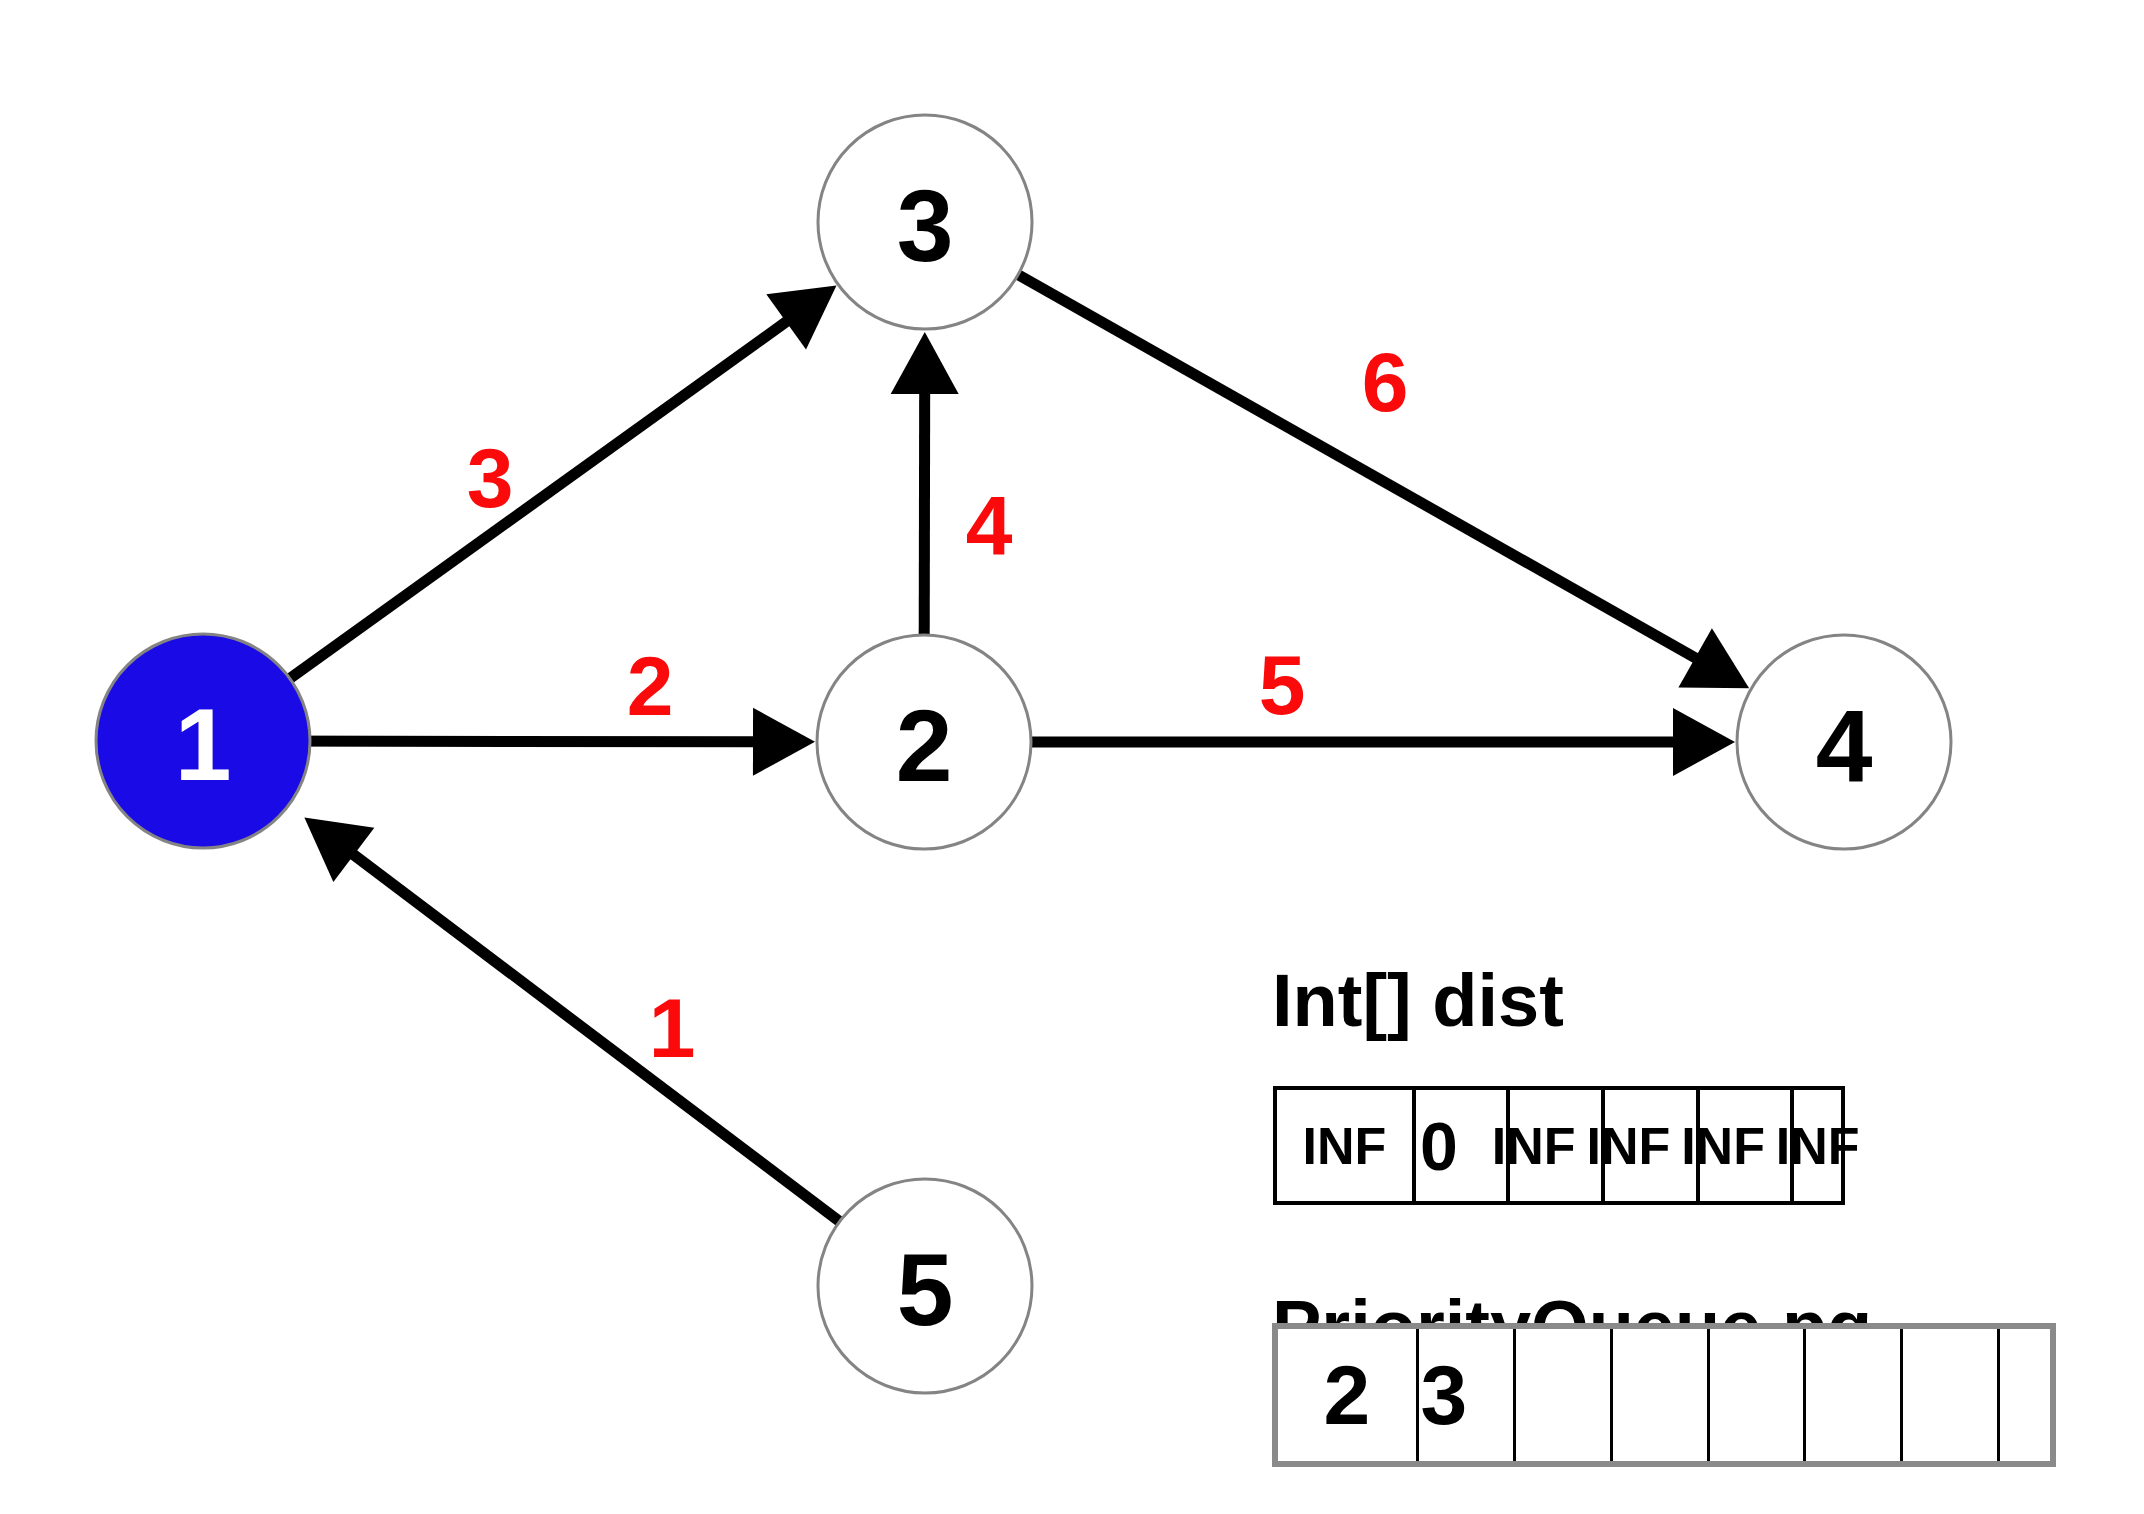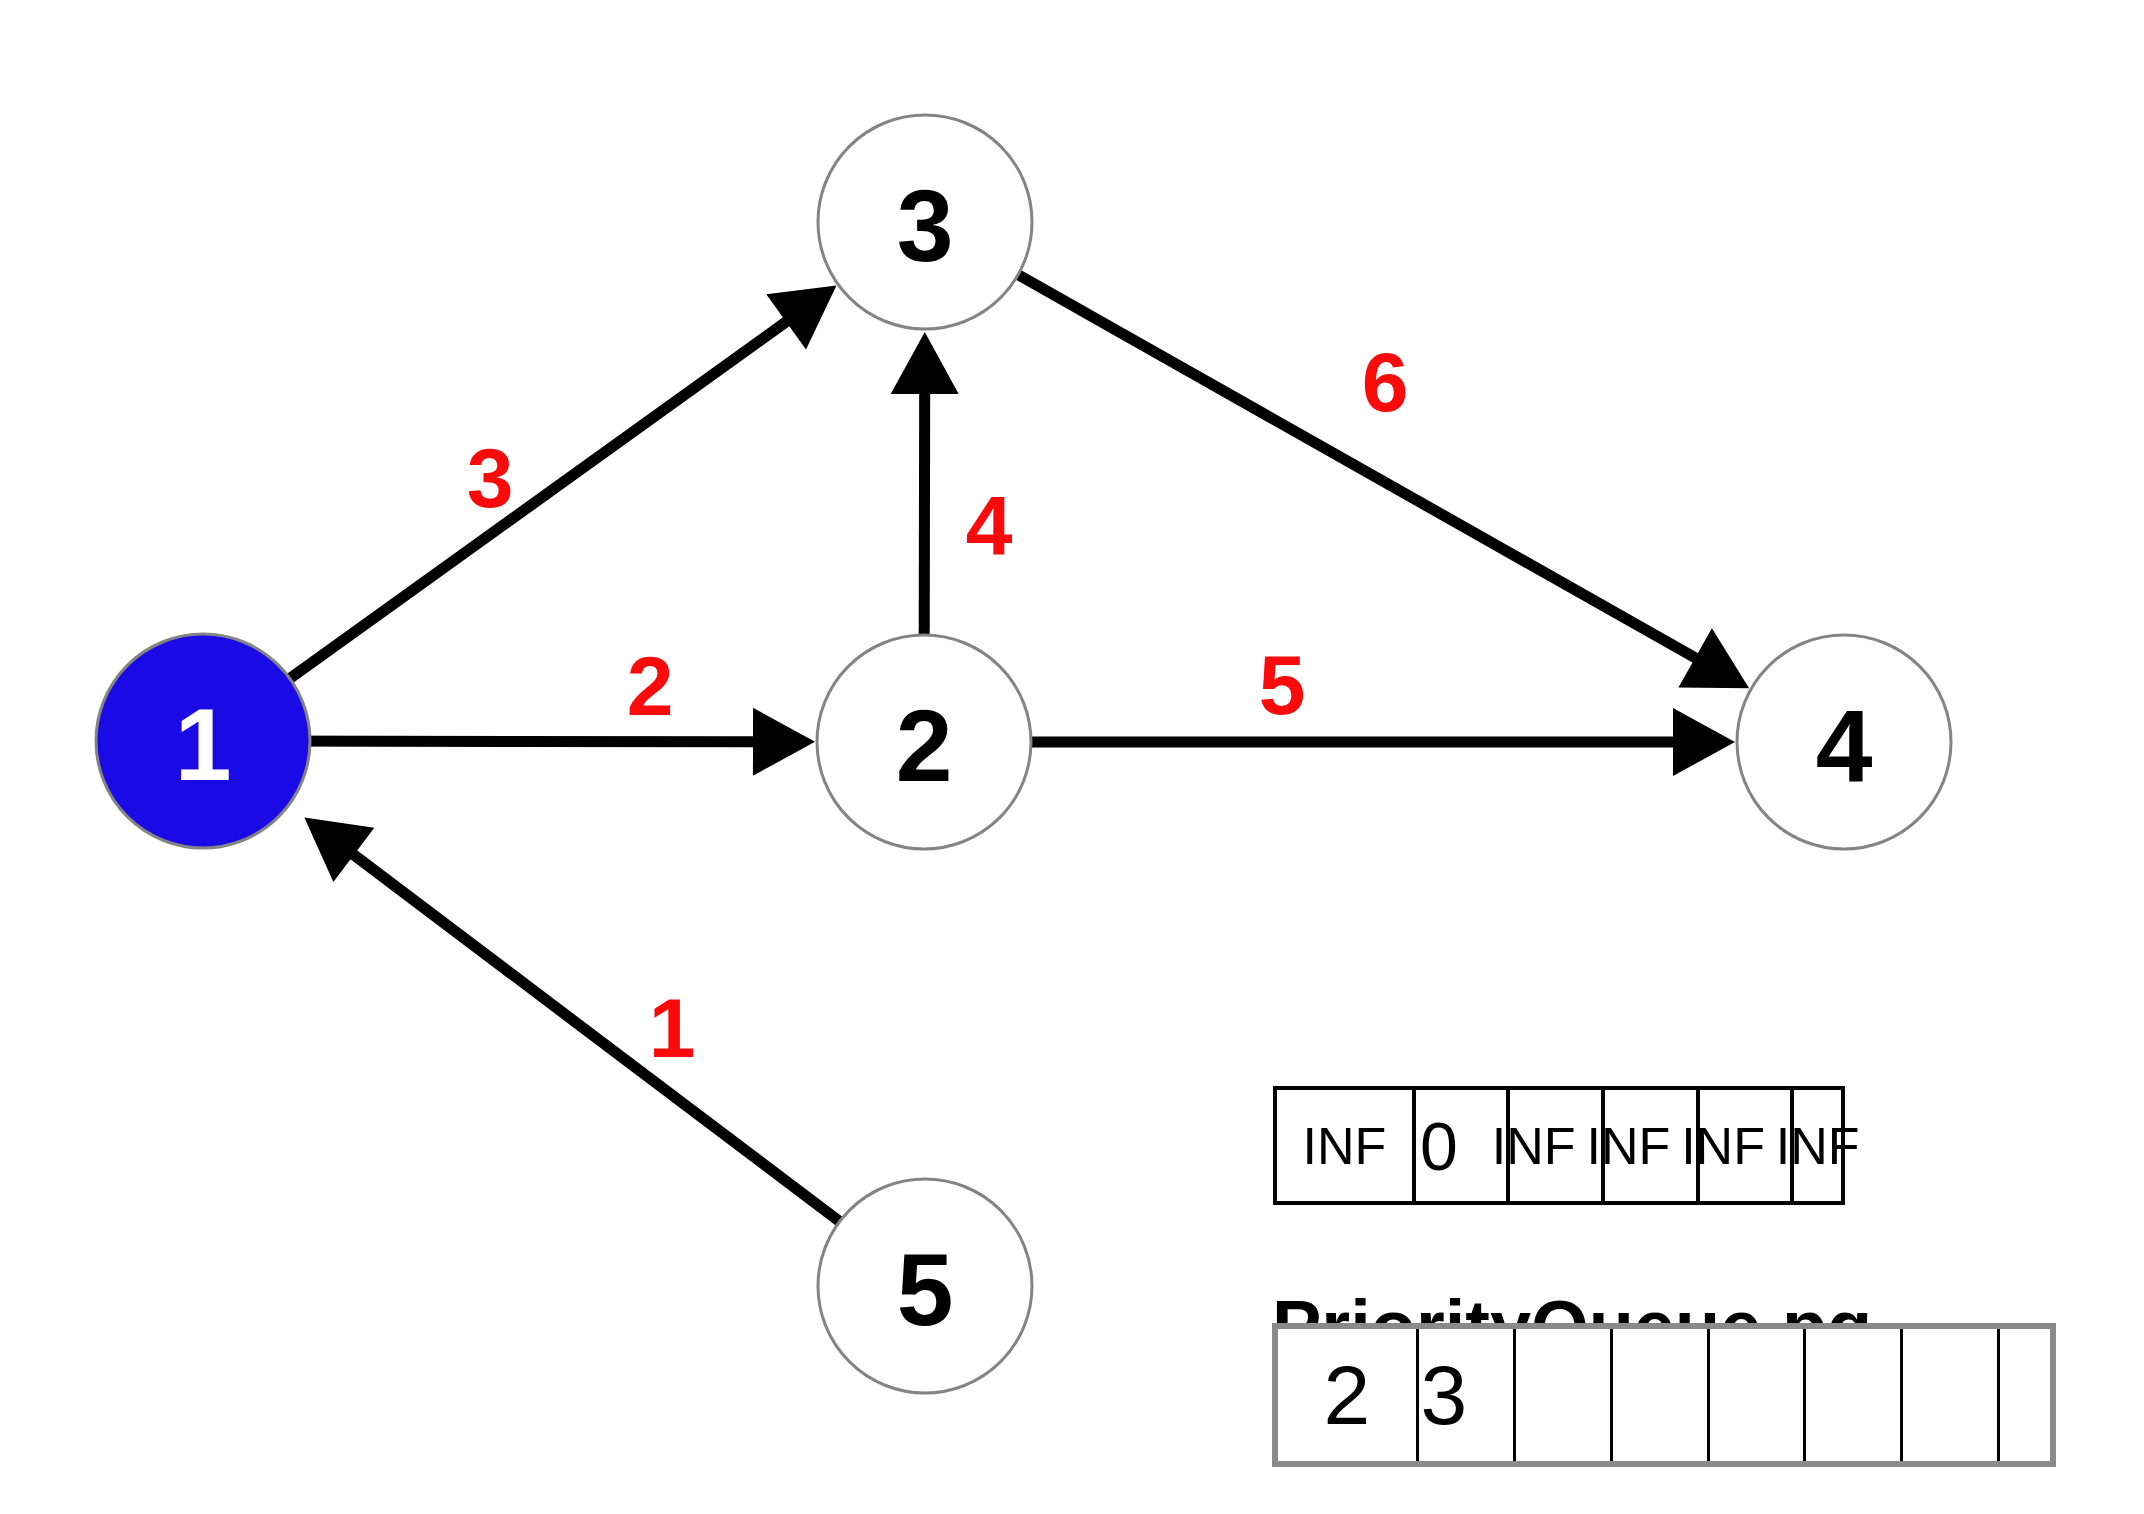--- a/index.html
+++ b/index.html
@@ -66,21 +66,21 @@
     border-left: 3px solid #000000;
     font-size: 84px;
   }
   .pq-cells .cell:first-child { border-left: none; }
 
   .cell {
     display: flex;
     align-items: center;
     justify-content: center;
     color: #000000;
-    font-weight: normal;
+    font-weight: bold;
     box-sizing: border-box;
     min-width: 0;
     margin-left: 44px;
   }
 </style>
 </head>
 <body>
 
 <div class="stage">
 
@@ -108,20 +108,21 @@
       <circle cx="924" cy="742" r="107" fill="#ffffff" stroke="#848484" stroke-width="3"></circle>
       <text x="924" y="746" fill="#000000" font-size="102" font-weight="bold" text-anchor="middle" dominant-baseline="central" font-family="&quot;Liberation Sans&quot;, sans-serif">2</text>
       <circle cx="925" cy="222" r="107" fill="#ffffff" stroke="#848484" stroke-width="3"></circle>
       <text x="925" y="226" fill="#000000" font-size="102" font-weight="bold" text-anchor="middle" dominant-baseline="central" font-family="&quot;Liberation Sans&quot;, sans-serif">3</text>
       <circle cx="1844" cy="742" r="107" fill="#ffffff" stroke="#848484" stroke-width="3"></circle>
       <text x="1844" y="746" fill="#000000" font-size="102" font-weight="bold" text-anchor="middle" dominant-baseline="central" font-family="&quot;Liberation Sans&quot;, sans-serif">4</text>
       <circle cx="925" cy="1286" r="107" fill="#ffffff" stroke="#848484" stroke-width="3"></circle>
       <text x="925" y="1290" fill="#000000" font-size="102" font-weight="bold" text-anchor="middle" dominant-baseline="central" font-family="&quot;Liberation Sans&quot;, sans-serif">5</text>
     </svg>
 
+  <div class="panel-label dist-label">Int[] dist</div>
 
   <div class="cells dist-cells" id="dist-cells">
       <div class="cell">INF</div>
       <div class="cell num">0</div>
       <div class="cell">INF</div>
       <div class="cell">INF</div>
       <div class="cell">INF</div>
       <div class="cell">INF</div>
     </div>
 

